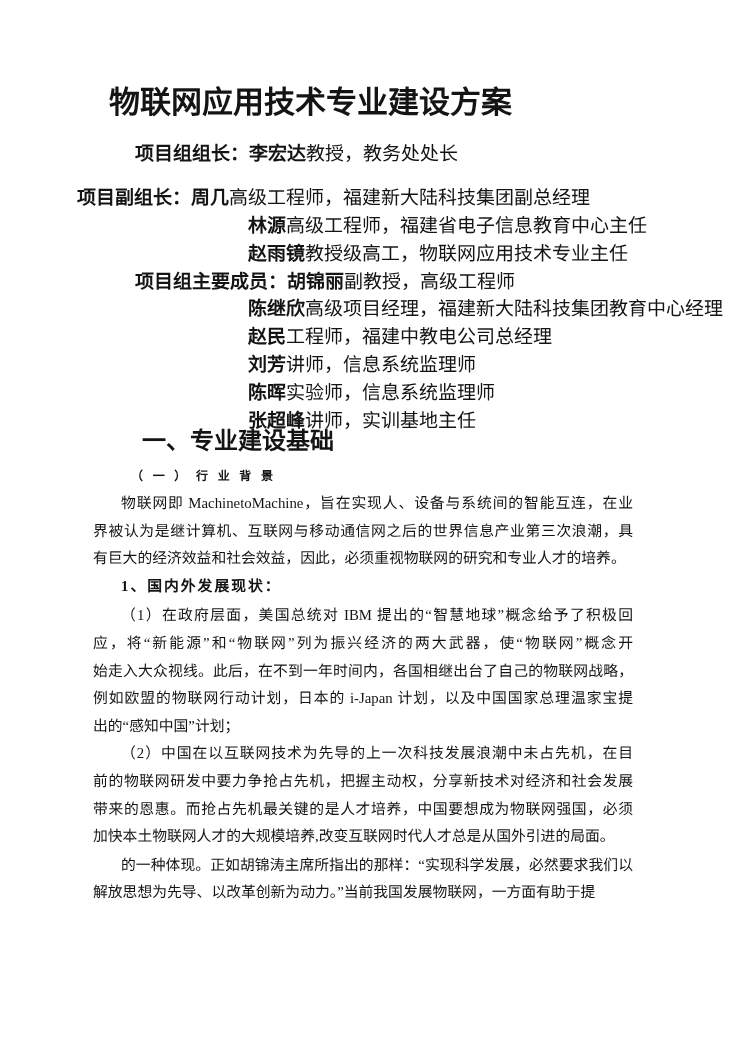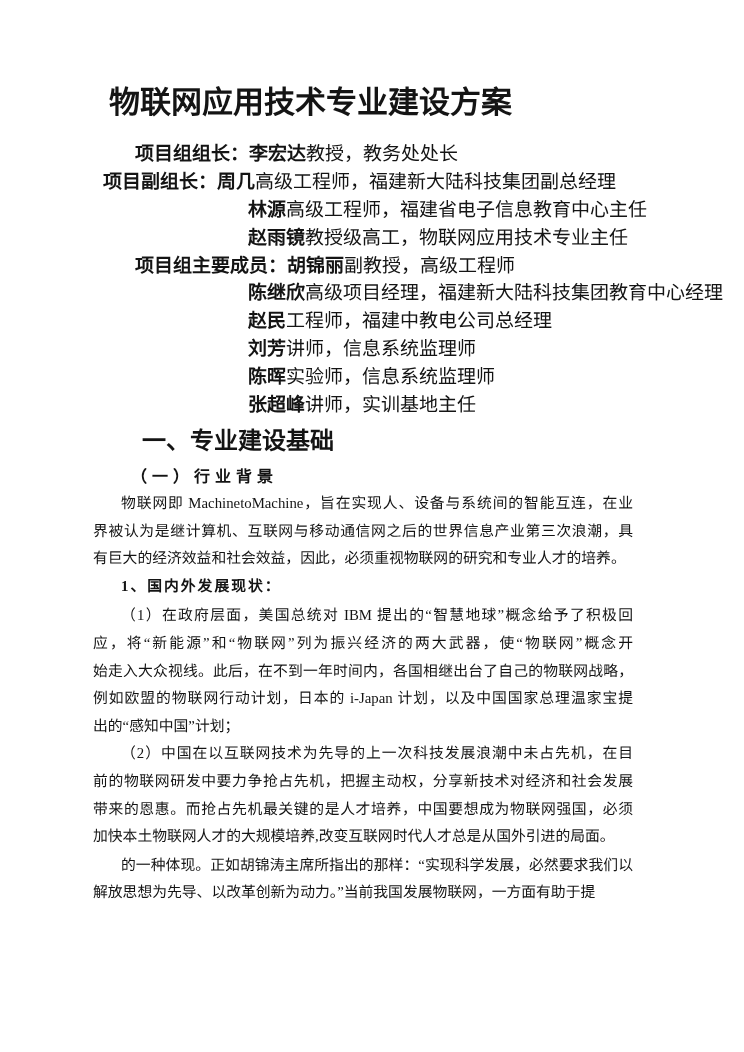--- a/index.html
+++ b/index.html
@@ -38,21 +38,21 @@
     position: absolute;
     left: 0;
     top: 140px;
     width: 744px;
     font-size: 19px;
     line-height: 27.9px;
   }
   .rline { height: 27.9px; white-space: nowrap; }
   .rline .b { font-weight: bold; }
   .rl-a { padding-left: 135px; }
-  .rl-b { padding-left: 103px; }
+  .rl-b { padding-left: 77px; margin-top: 16px; }
   .rl-c { padding-left: 248px; }
   .rl-spread {
     padding-left: 248px;
     width: 392px;
     text-align: justify;
     text-align-last: justify;
   }
   
   .h-sec1 {
     position: absolute;
@@ -64,21 +64,21 @@
     font-weight: bold;
     text-align: justify;
     text-align-last: justify;
     white-space: nowrap;
   }
   .h-sec1-1 {
     position: absolute;
     left: 131px;
     top: 463px;
     width: 142px;
-    font-size: 16px;
+    font-size: 12px;
     line-height: 27.6px;
     font-weight: bold;
     text-align: justify;
     text-align-last: justify;
     white-space: nowrap;
   }
   
   .body-text {
     position: absolute;
     left: 93px;

